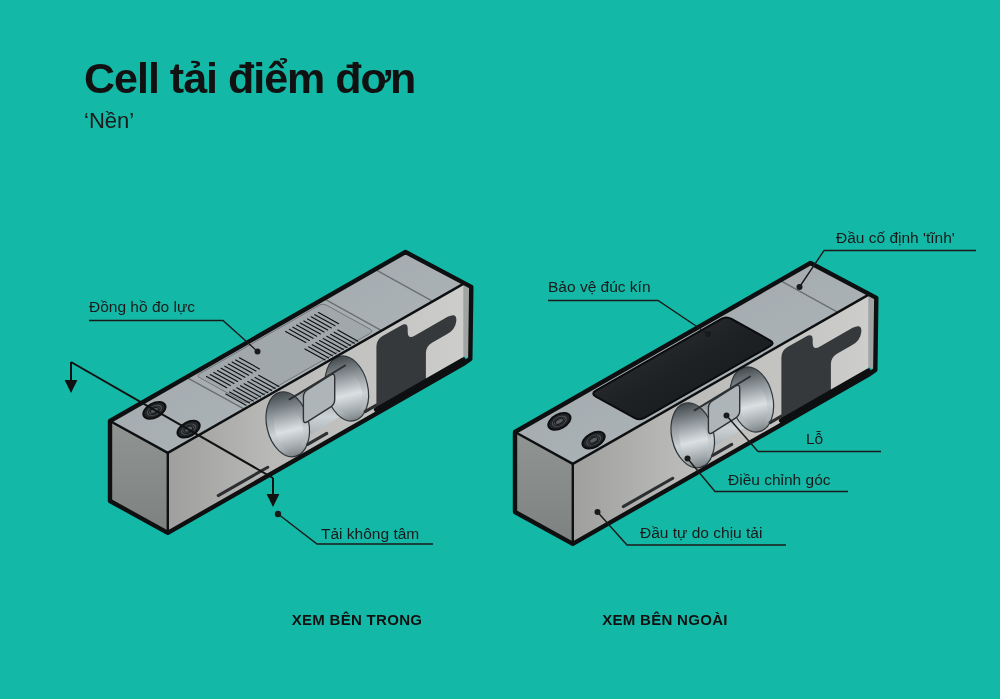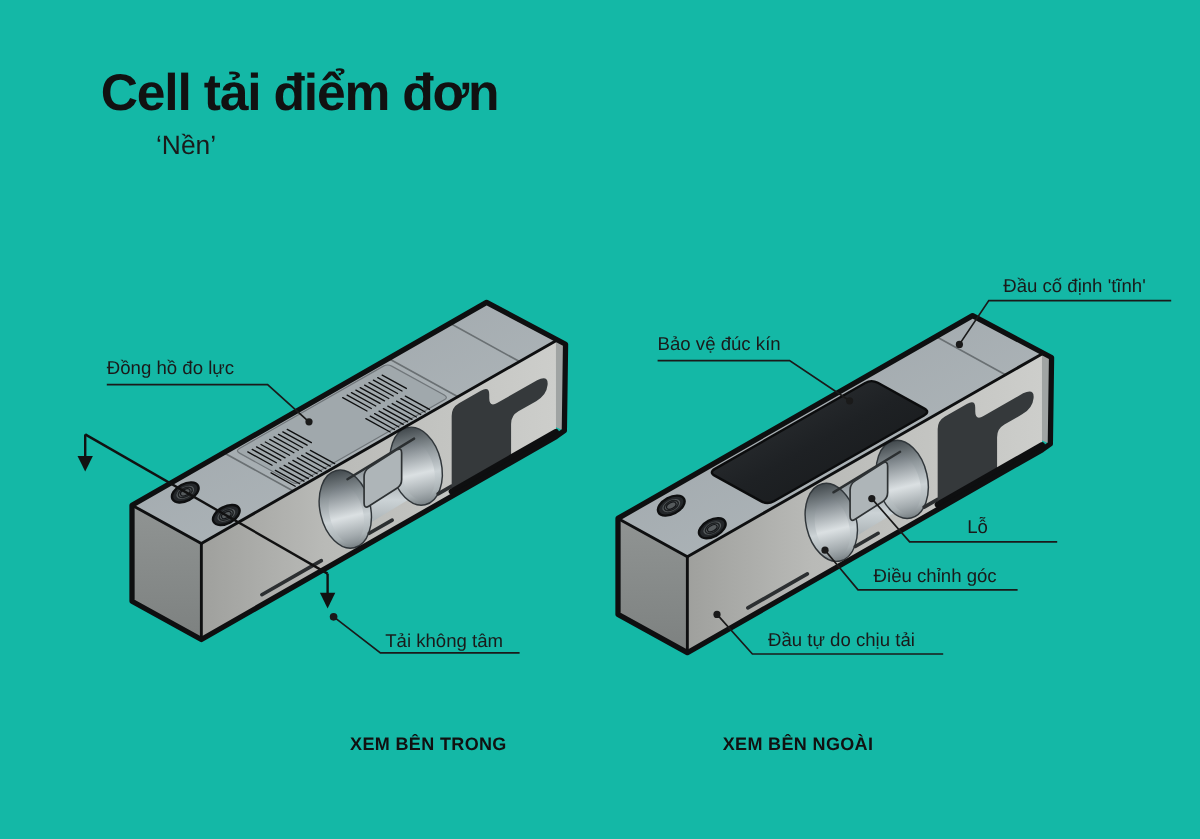--- a/index.html
+++ b/index.html
@@ -1,20 +1,20 @@
 <!DOCTYPE html>
 <html><head>
 <meta charset="utf-8">
 <style>
   html,body{margin:0;padding:0;background:#ffffff;}
   .page{position:relative;width:1000px;height:699px;background:#14b8a6;overflow:hidden;
         font-family:"Liberation Sans","DejaVu Sans",sans-serif;}
   .title{position:absolute;left:84px;top:54px;font-size:43px;font-weight:700;
          letter-spacing:-1px;color:#111;}
-  .subtitle{position:absolute;left:84px;top:108px;font-size:22px;font-weight:400;color:#1a1a1a;margin-left:46px;}
+  .subtitle{position:absolute;left:84px;top:108px;font-size:22px;font-weight:400;color:#1a1a1a;}
   svg{position:absolute;left:0;top:0;}
   text.lbl{font-size:15.5px;fill:#1a1a1a;}
   text.cap{font-size:15px;font-weight:700;fill:#111;letter-spacing:.3px;}
   .ld{stroke:#1a1a1a;stroke-width:1.4;fill:none;}
   .dot{fill:#1a1a1a;stroke:none;}
   .axis{stroke:#111;stroke-width:2;fill:none;}
   .arrow{fill:#111;stroke:none;}
 </style>
 </head>
 <body>

